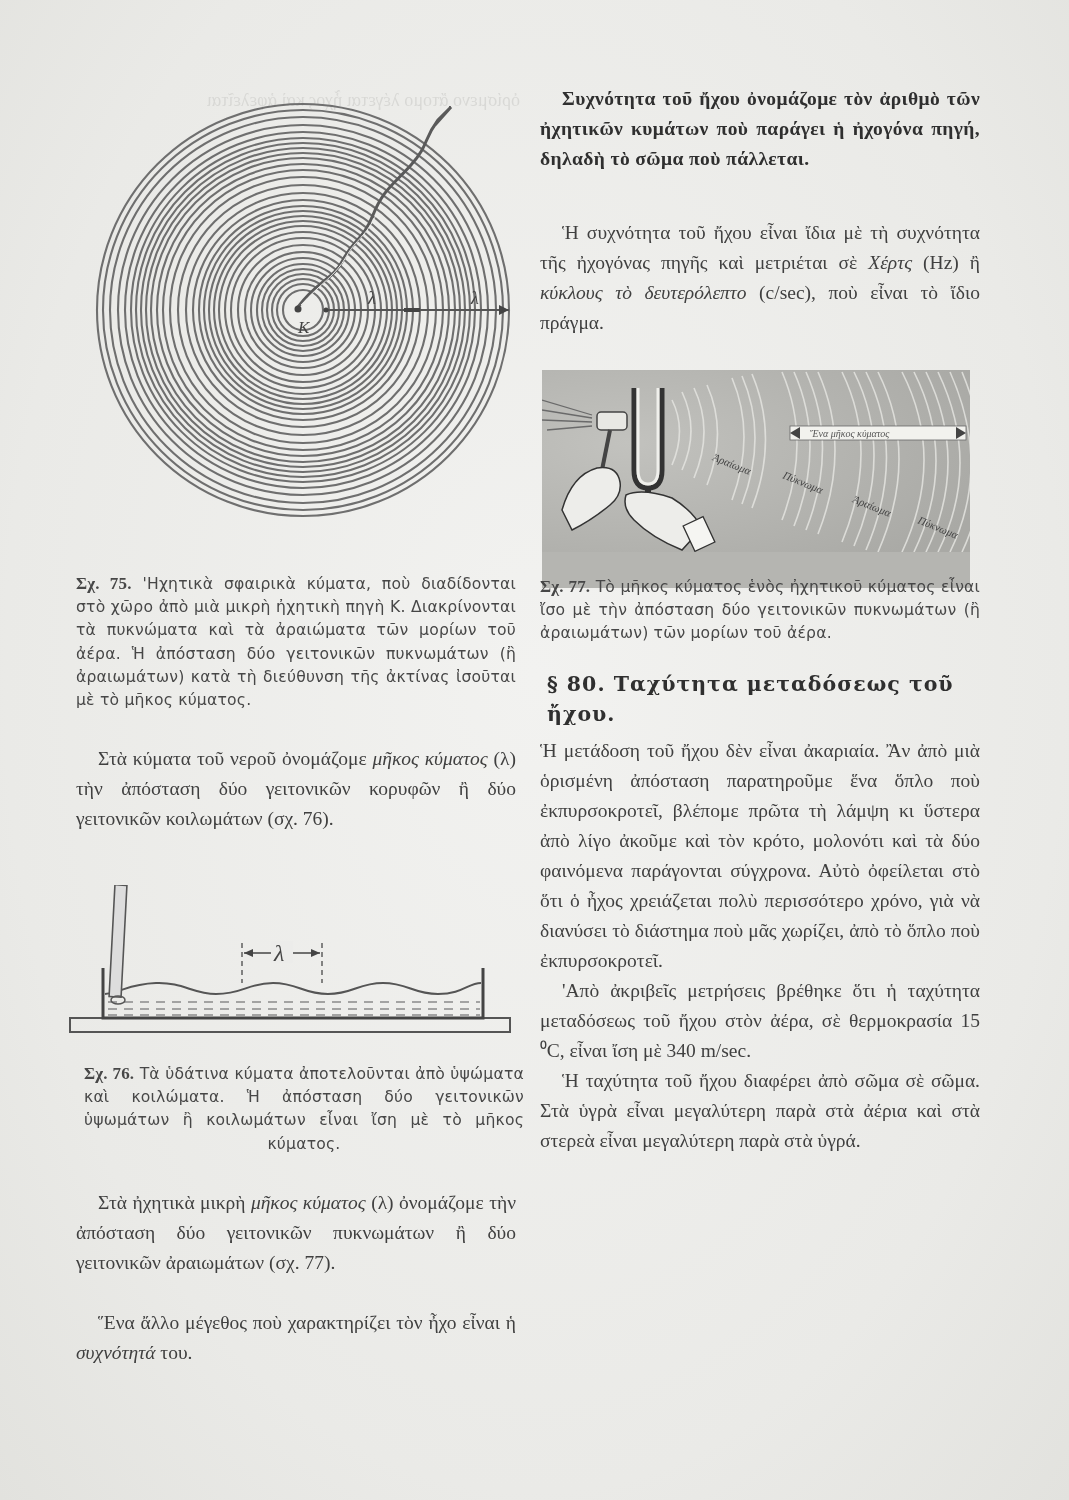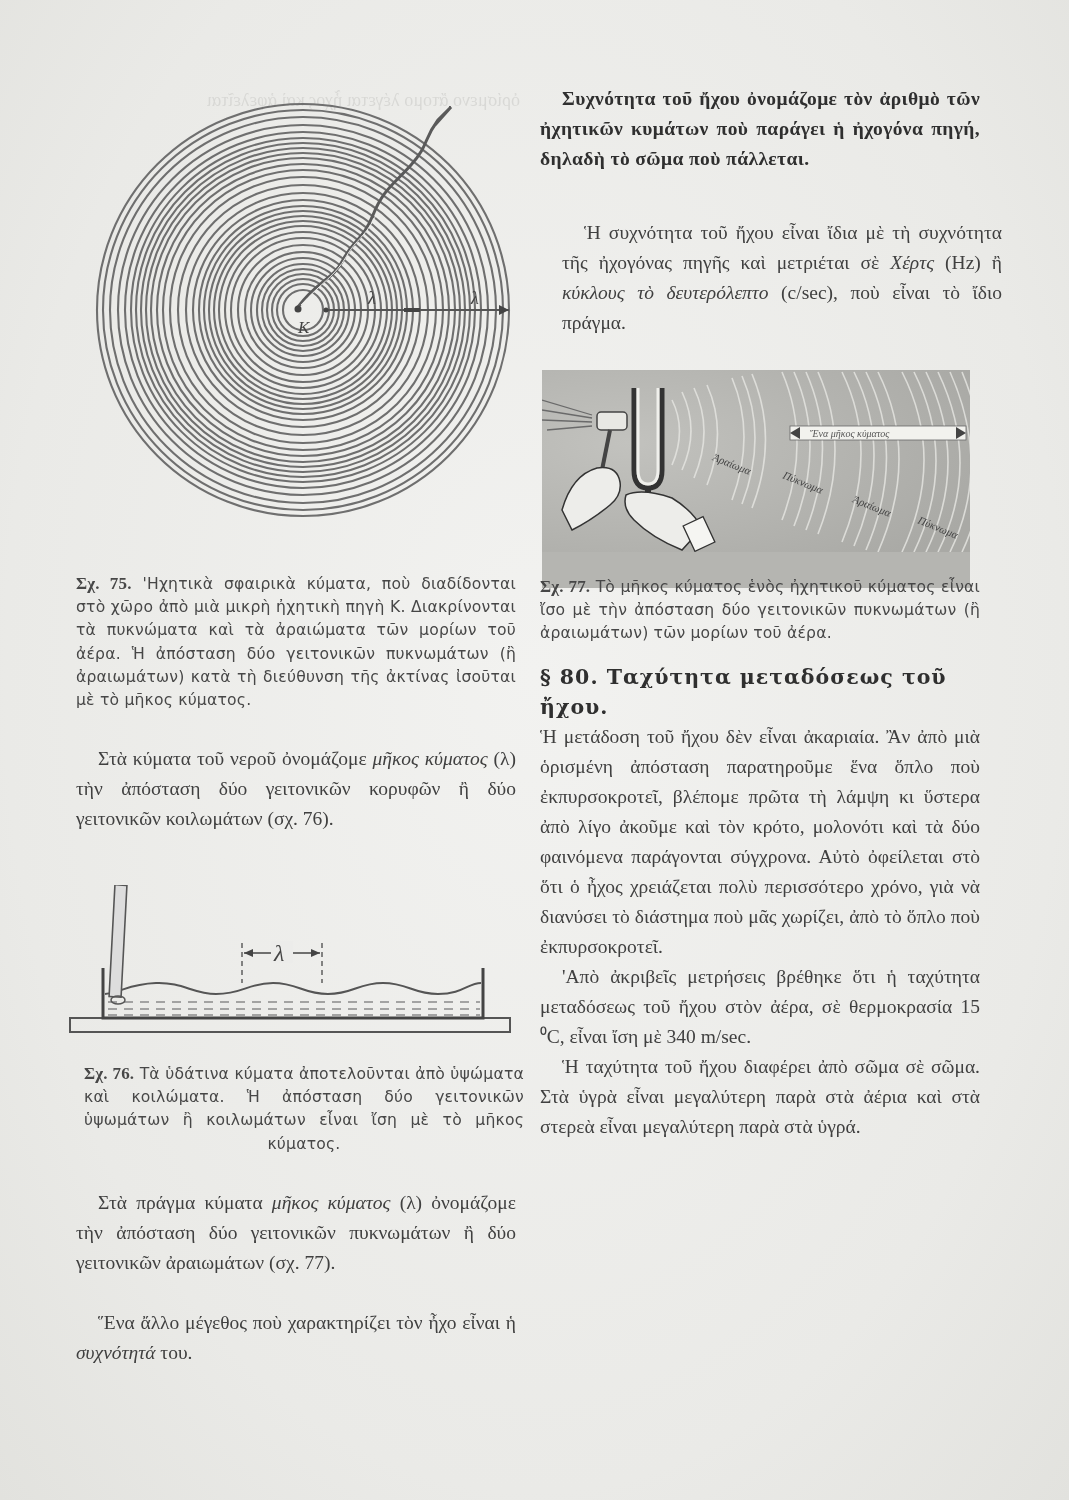--- a/index.html
+++ b/index.html
@@ -20,21 +20,21 @@
       font-family: "Liberation Serif", serif;
     }
     .indent { text-indent: 22px; }
     .bold { font-weight: bold; color: #2f2f2f; }
     .caption {
       font-size: 15.6px; line-height: 23.2px; text-align: justify; margin: 0;
       font-family: "DejaVu Sans", sans-serif; color: #474747; letter-spacing: 0.2px;
     }
     .caption .fig-label { font-weight: bold; font-family: "Liberation Serif", serif; font-size: 17px; }
     .center-last { text-align-last: center; }
-    .heading { font-size: 20.5px; font-weight: bold; font-family: "DejaVu Serif", serif; color: #2f2f2f; letter-spacing: 1px; margin: 0; line-height: 30px; }
+    .heading { font-size: 20.5px; font-weight: bold; font-family: "DejaVu Serif", serif; color: #2f2f2f; letter-spacing: 1px; margin: 7px; line-height: 30px; }
     em { font-style: italic; }
     .figure { position: absolute; }
     .page-number {
       position: absolute; left: 0; right: 0; top: 1388px;
       text-align: center; font-size: 20px; font-family: "Liberation Serif", serif; color: #3a3a3a;
     }
     .ghost {
       position:absolute; color:#c9c9c6; font-size:18px; line-height:30px; font-family:"Liberation Serif",serif;
       transform: scaleX(-1); opacity:.55; white-space:nowrap; overflow:hidden;
     }
@@ -127,33 +127,33 @@
         <rect x="203" y="56" width="22" height="22" fill="#ececea"></rect>
         <text x="206" y="76" font-size="24" font-style="italic" fill="#444" font-family="Liberation Serif, serif">λ</text>
       </svg>
     </div>
 
     <p class="caption center-last" style="position:absolute; top:1062px; width:440px;margin-left:8px;">
       <span class="fig-label">Σχ. 76.</span><span> Τὰ ὑδάτινα κύματα ἀποτελοῦνται ἀπὸ ὑψώματα καὶ κοιλώματα. Ἡ ἀπόσταση δύο γειτονικῶν ὑψωμάτων ἢ κοιλωμάτων εἶναι ἴση μὲ τὸ μῆκος κύματος.</span>
     </p>
 
     <p class="body-text indent" style="position:absolute; top:1188px; width:440px;">
-      <span>Στὰ πράγμα κύματα </span><em>μῆκος κύματος</em><span> (λ) ὀνομάζομε τὴν ἀπόσταση δύο γειτονικῶν πυκνωμάτων ἢ δύο γειτονικῶν ἀραιωμάτων (σχ. 77).</span>
+      <span>Στὰ ἠχητικὰ μικρὴ </span><em>μῆκος κύματος</em><span> (λ) ὀνομάζομε τὴν ἀπόσταση δύο γειτονικῶν πυκνωμάτων ἢ δύο γειτονικῶν ἀραιωμάτων (σχ. 77).</span>
     </p>
 
     <p class="body-text indent" style="position:absolute; top:1308px; width:440px;">
       <span>Ἕνα ἄλλο μέγεθος ποὺ χαρακτηρίζει τὸν ἦχο εἶναι ἡ </span><em>συχνότητά</em><span> του.</span>
     </p>
   </div>
 
   <div class="col right">
 
     <p class="body-text indent bold" style="position:absolute; top:84px; width:440px; letter-spacing:0.4px;">Συχνότητα τοῦ ἤχου ὀνομάζομε τὸν ἀριθμὸ τῶν ἠχητικῶν κυμάτων ποὺ παράγει ἡ ἠχογόνα πηγή, δηλαδὴ τὸ σῶμα ποὺ πάλλεται.</p>
 
-    <p class="body-text indent" style="position:absolute; top:218px; width:440px;margin-left:22px;">
+    <p class="body-text indent" style="position:absolute; top:218px; width:440px;">
       <span>Ἡ συχνότητα τοῦ ἤχου εἶναι ἴδια μὲ τὴ συχνότητα τῆς ἠχογόνας πηγῆς καὶ μετριέται σὲ </span><em>Χέρτς</em><span> (Hz) ἢ </span><em>κύκλους τὸ δευτερόλεπτο</em><span> (c/sec), ποὺ εἶναι τὸ ἴδιο πράγμα.</span>
     </p>
 
     <div class="figure" style="left:2px; top:370px; width:428px; height:218px; background:#b5b5b1; overflow:hidden;">
       <svg width="428" height="182" viewBox="0 0 428 182">
         <defs>
           <radialGradient id="g77" cx="0.2" cy="0.4" r="0.9">
             <stop offset="0" stop-color="#c2c2be"></stop>
               <stop offset="1" stop-color="#a9a9a5"></stop>
           </radialGradient>

